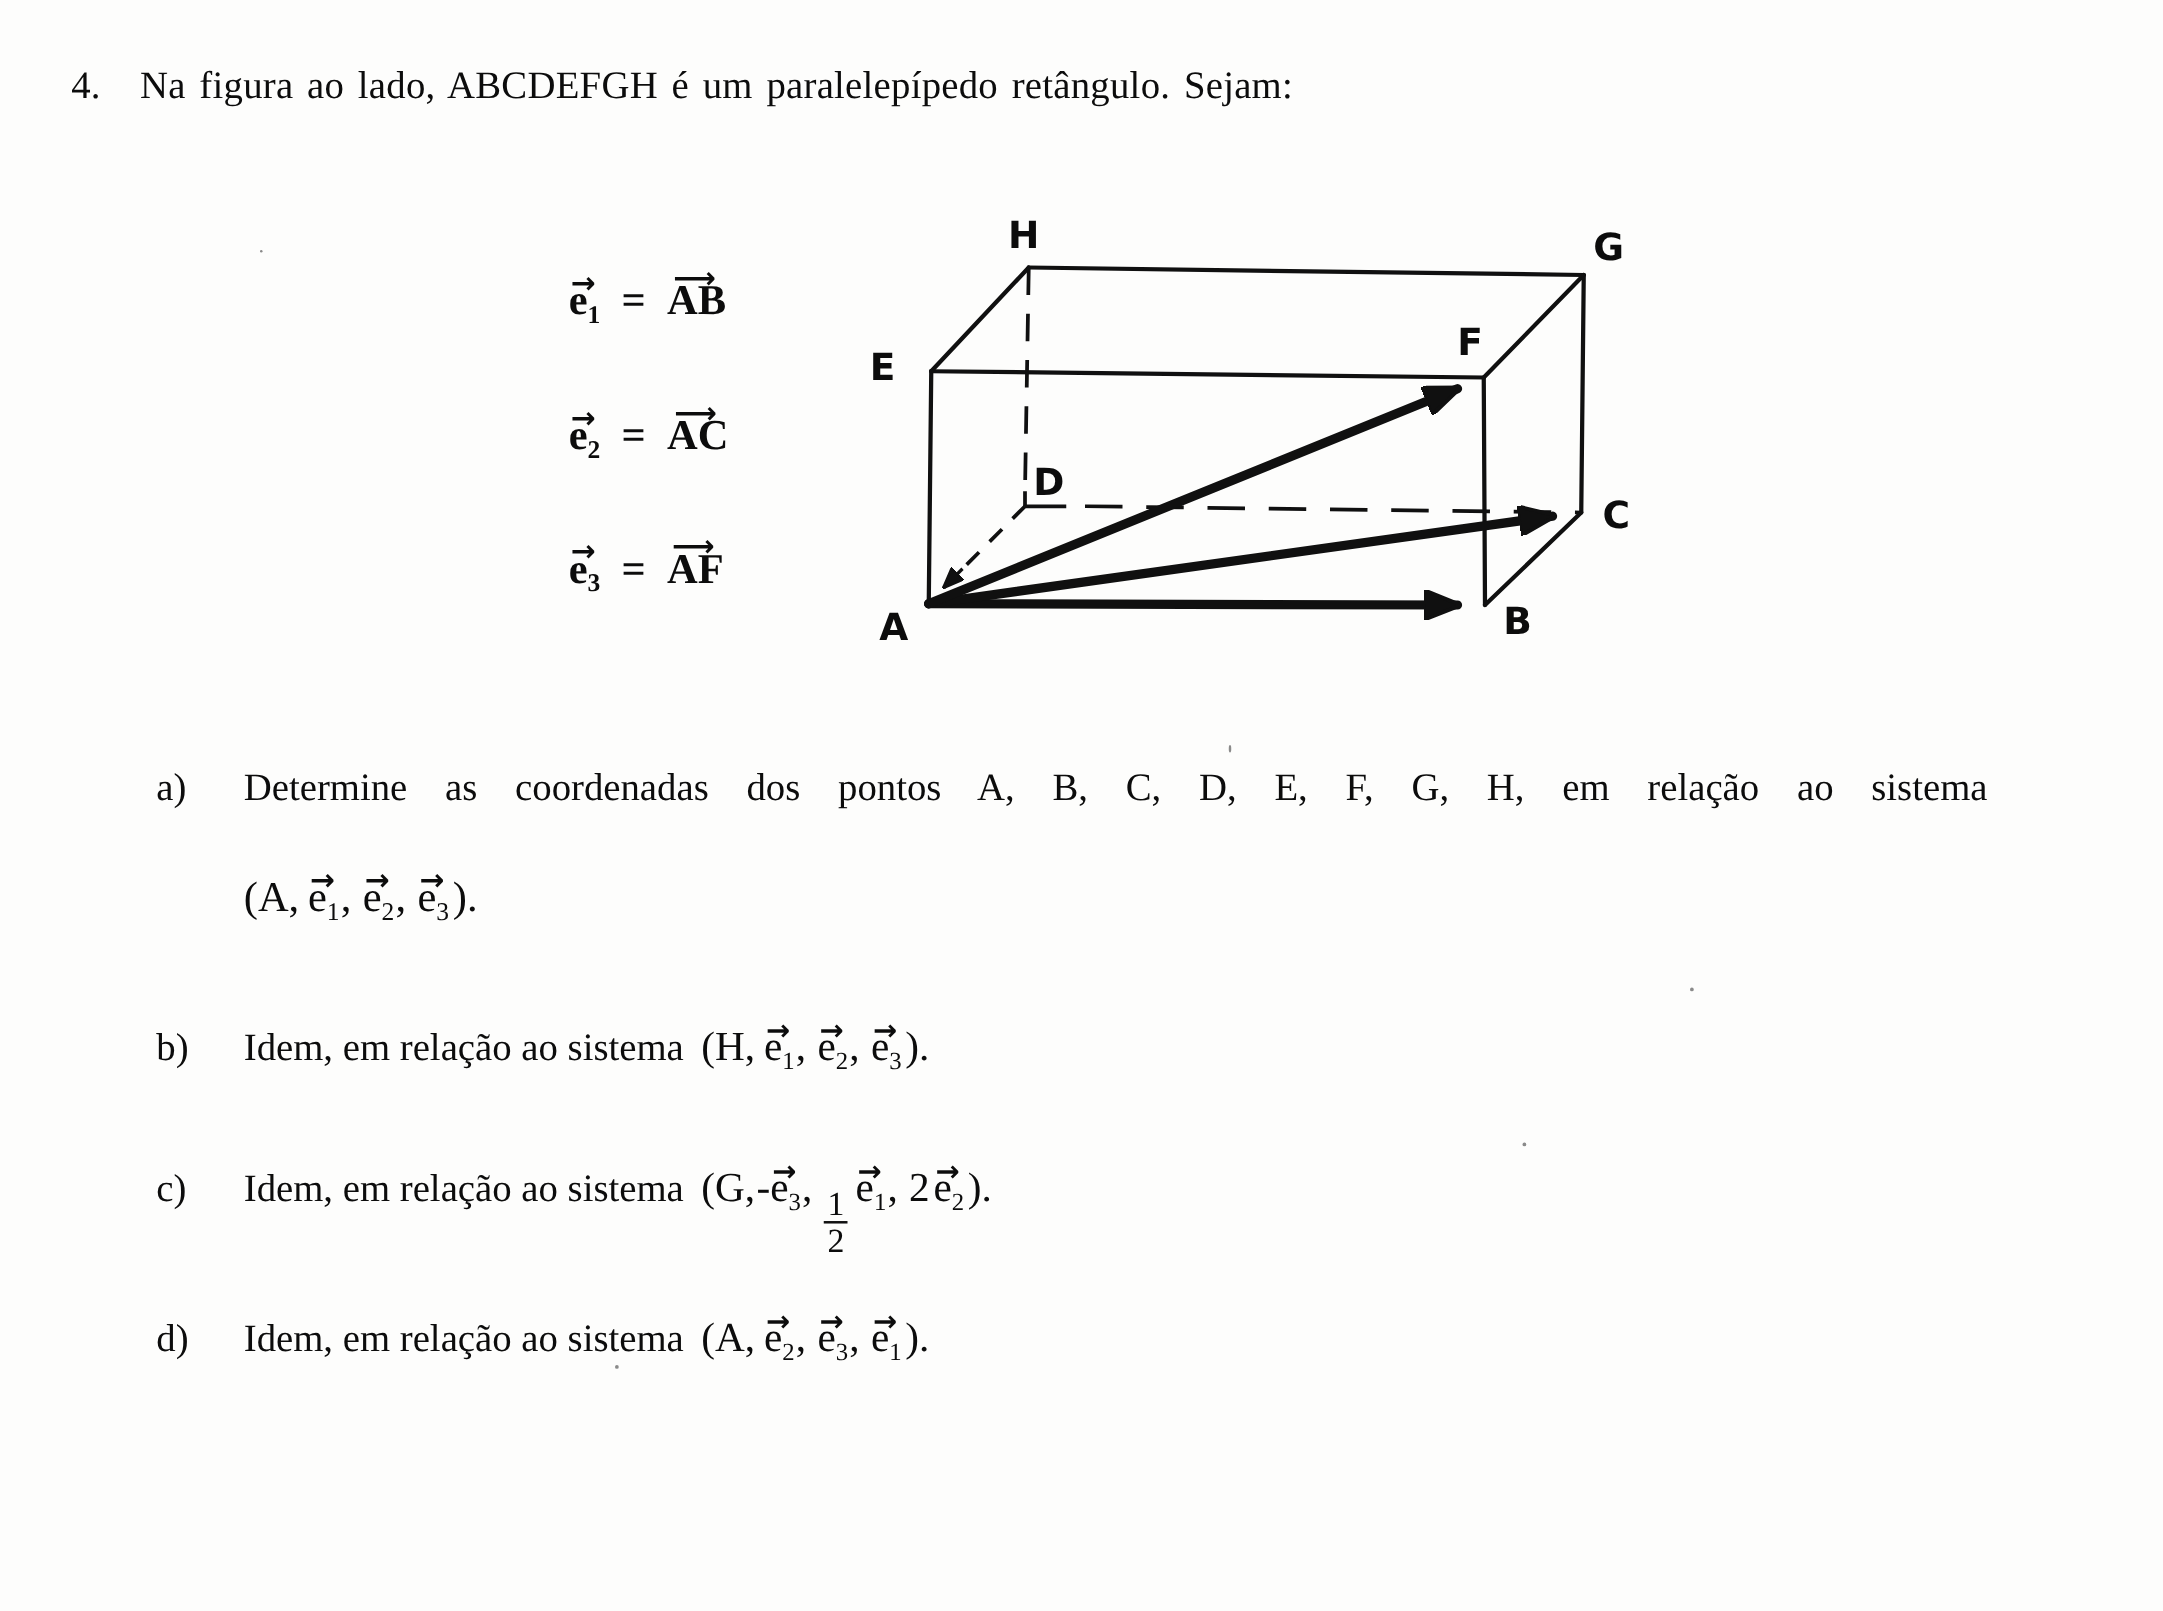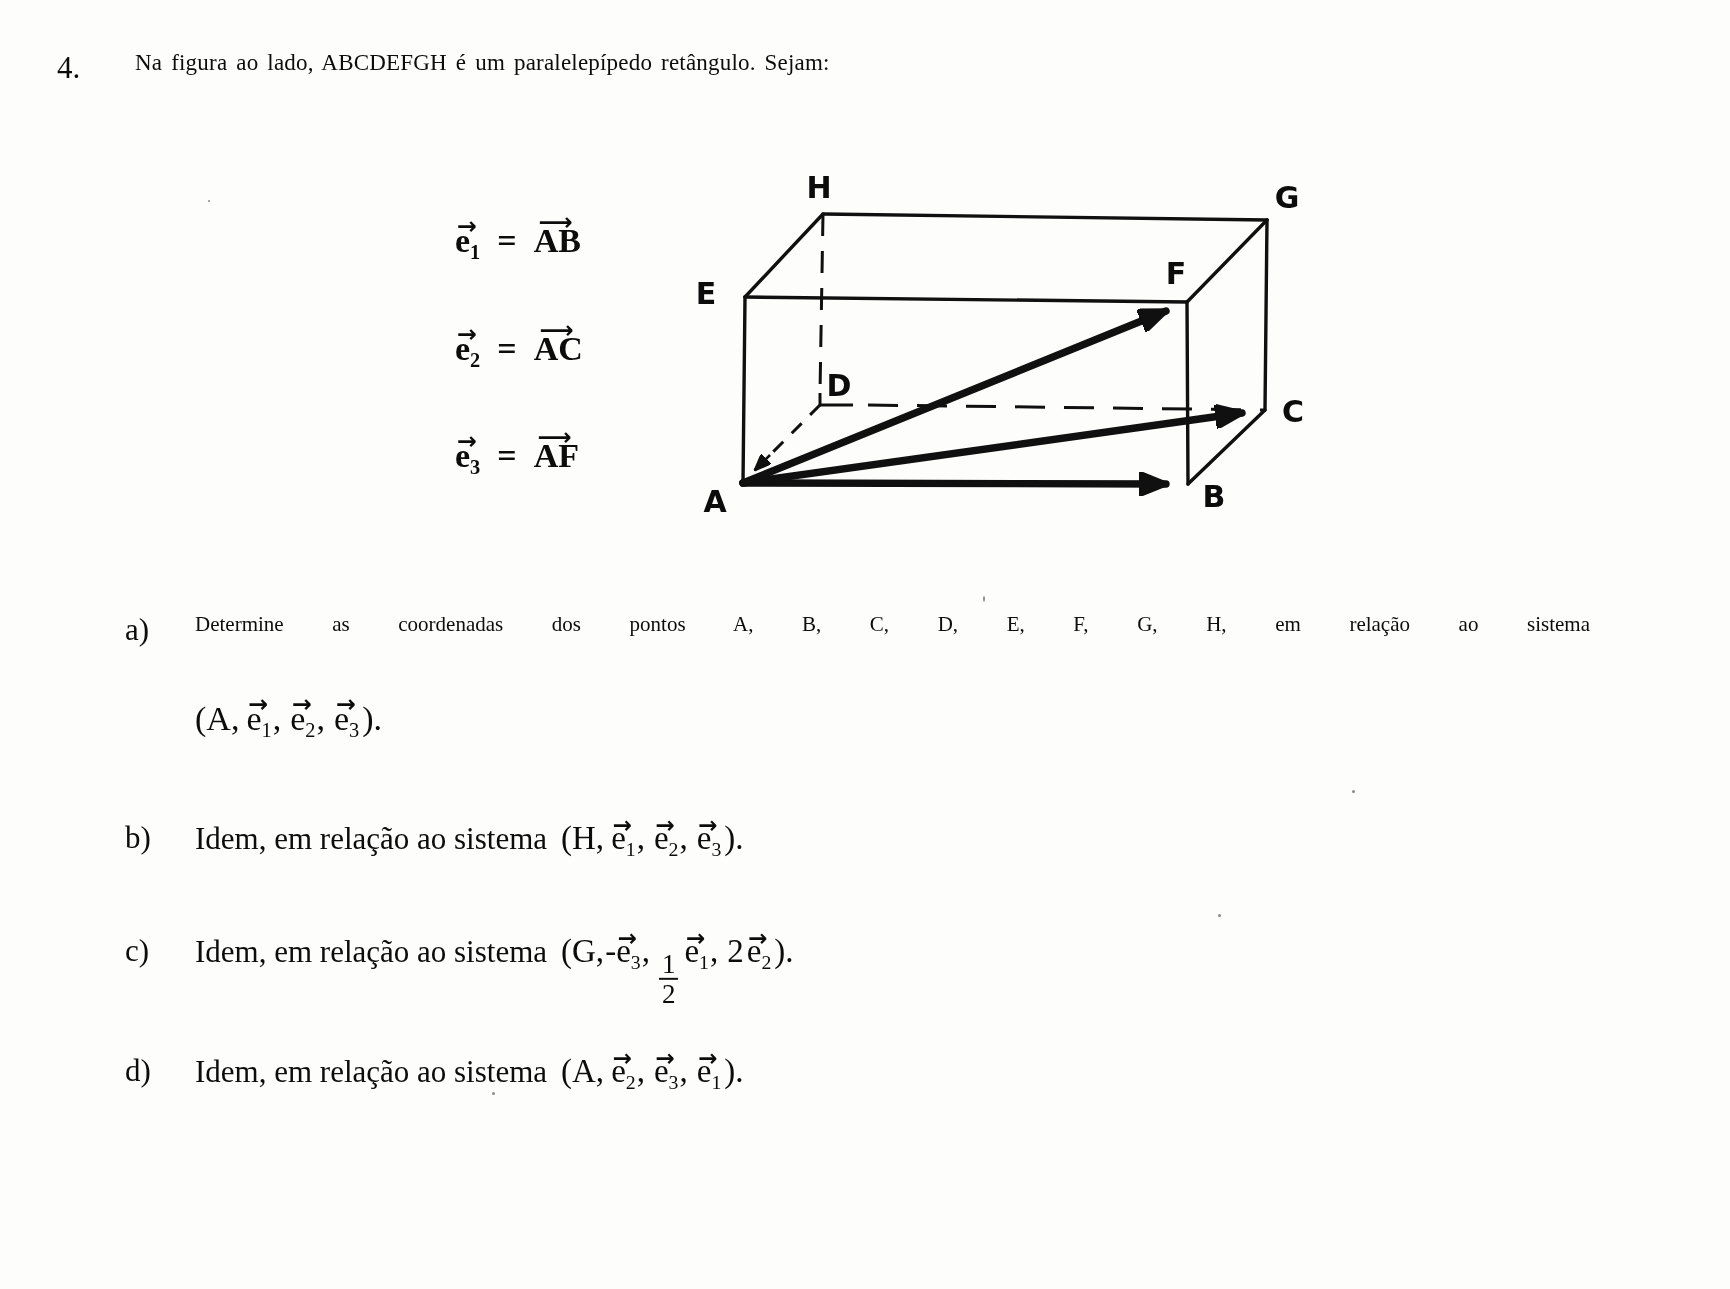--- a/index.html
+++ b/index.html
@@ -3,21 +3,21 @@
 <meta charset="utf-8">
 <style>
   html,body { margin:0; padding:0; background:#ffffff; }
   .page {
     position:relative; width:1730px; height:1289px;
     background:#fdfdfc; color:#0c0c0c; overflow:hidden;
     font-family:"Liberation Serif", serif;
   }
   
   .title-number { position:absolute; left:57px; top:50px; font-size:31px; }
-  .title-text   { position:absolute; left:135px; top:50px; font-size:23px; word-spacing:3px; letter-spacing:0.2px; }
+  .title-text   { position:absolute; left:112px; top:50px; font-size:31px; word-spacing:3px; letter-spacing:0.2px; }
 
   
   .vec { position:relative; display:inline-block; line-height:1; }
   .vec .arr {
     position:absolute; bottom:0.98em; left:50%; transform:translateX(-55%);
     font-family:"DejaVu Sans", sans-serif; font-size:0.70em; font-weight:700; line-height:1;
   }
   .vsub { font-size:0.60em; vertical-align:-0.35em; line-height:1; }
 
   
@@ -25,21 +25,21 @@
   .def-row .eq { margin:0 17px; font-weight:700; }
 
   
   .figure { position:absolute; left:620px; top:150px; }
   .figure text { font-family:"DejaVu Sans", sans-serif; font-size:30px; font-weight:700; fill:#0c0c0c; }
   .figure line, .figure path { stroke:#101010; }
 
   
   .item-label { position:absolute; left:125px; font-size:31px; }
   .item-line1 {
-    position:absolute; left:195px; width:1395px; font-size:21px;
+    position:absolute; left:195px; width:1395px; font-size:31px;
     text-align:justify; text-align-last:justify;
   }
   .item-row { position:absolute; left:195px; display:flex; align-items:baseline; font-size:31px; white-space:nowrap; }
   .tuple { display:inline-flex; align-items:baseline; font-size:33px; margin-left:14px; }
   .tuple-a { font-size:34px; margin-left:0; }
   .tuple .op { margin-right:7px; }
   .tuple .comma { margin-left:1px; margin-right:9px; }
   .tuple .close { margin-left:3px; margin-right:0; }
   .tuple .pre { margin-right:3px; }
   .tuple .pre-tight { margin-right:0; }

